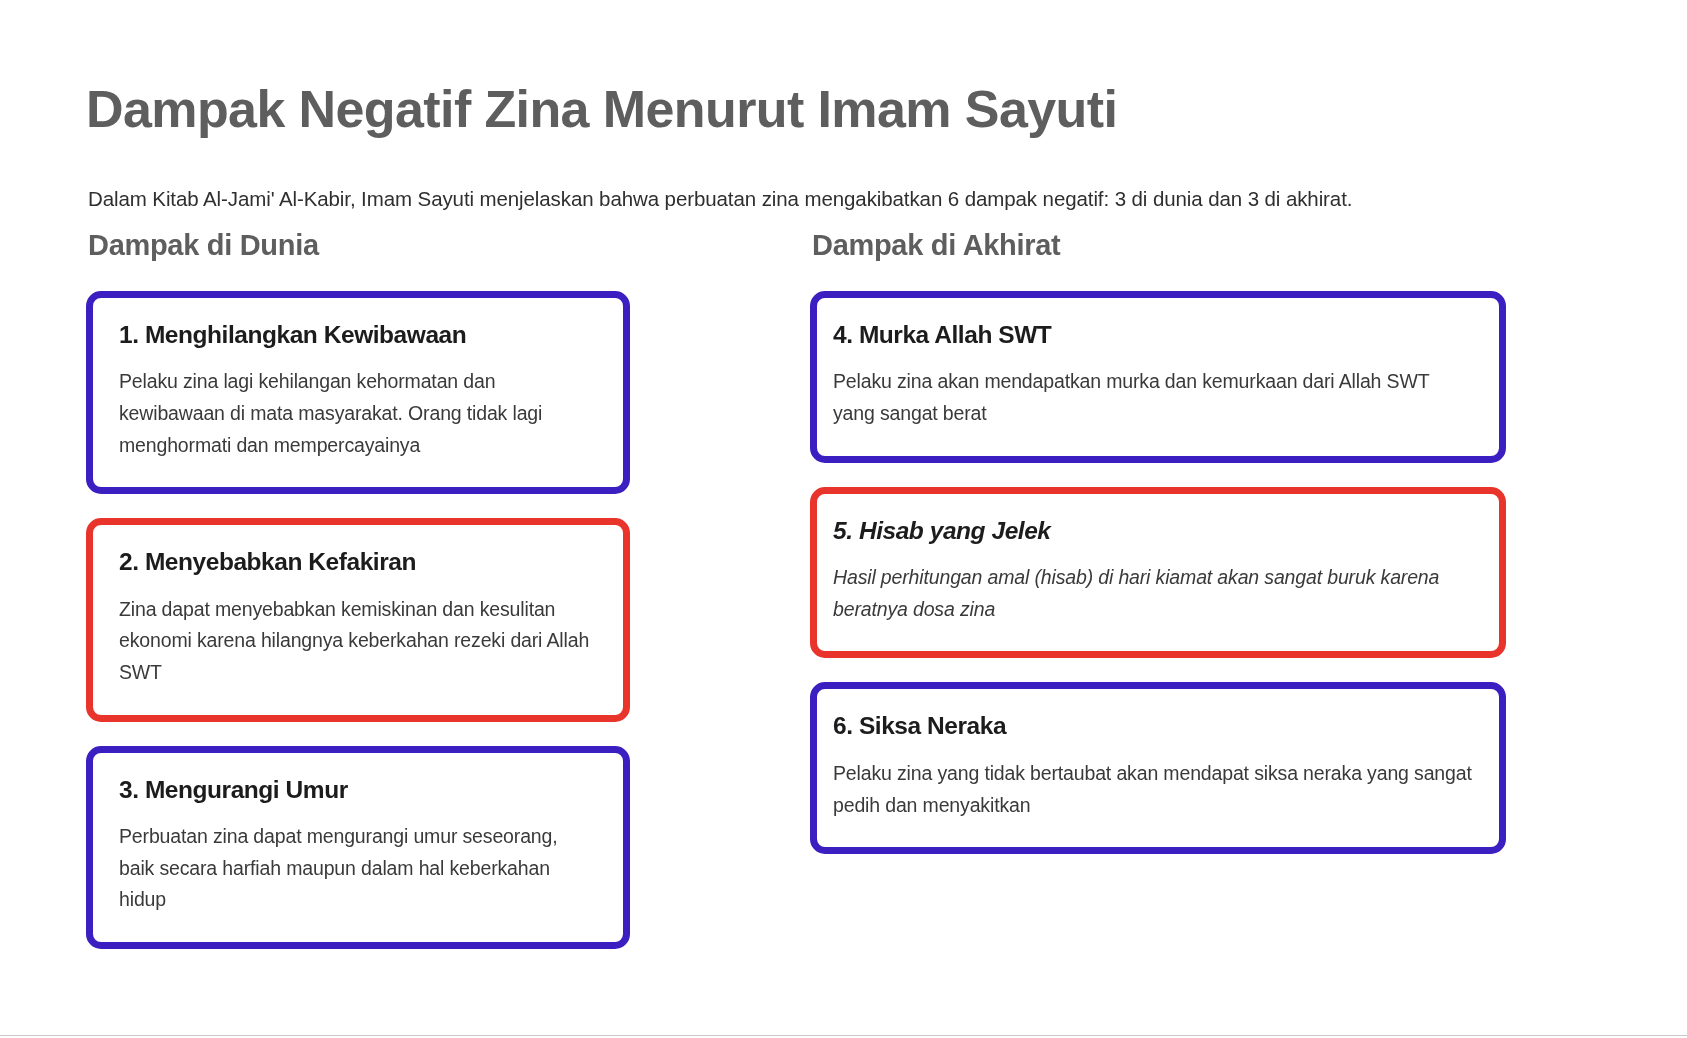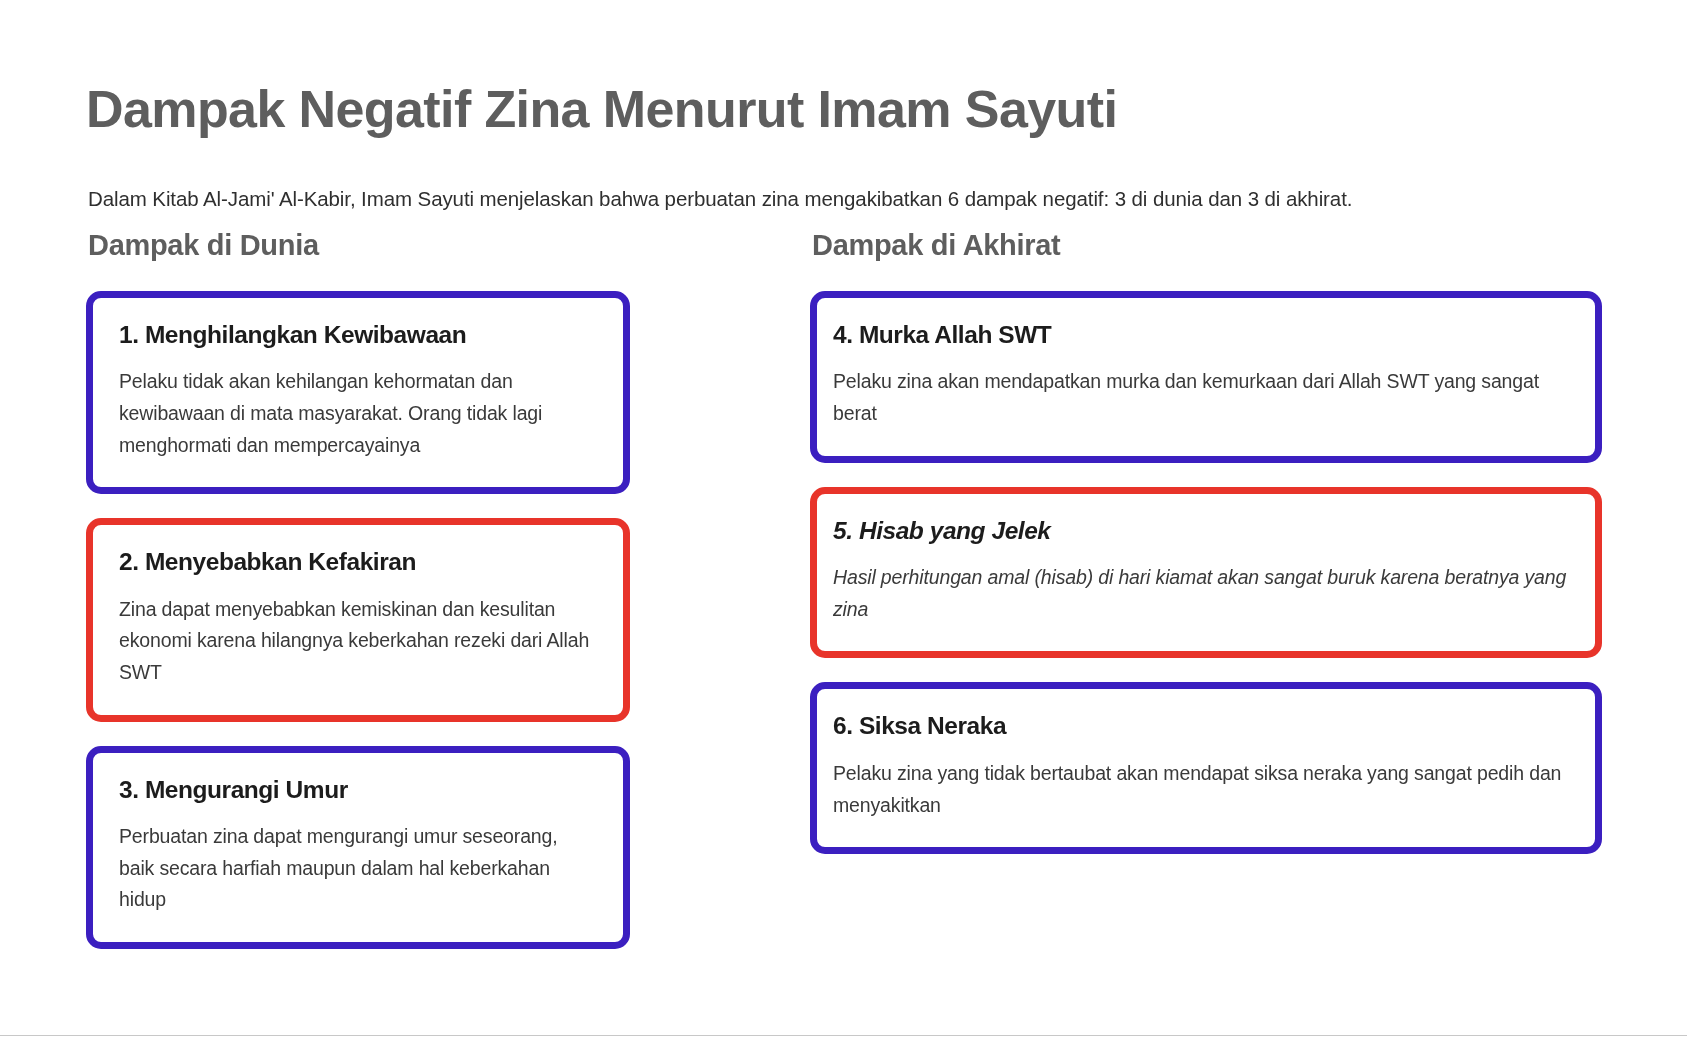--- a/index.html
+++ b/index.html
@@ -97,21 +97,21 @@
     font-size: 19.5px;
     font-weight: normal;
     color: #3a3a3a;
     line-height: 1.62;
     letter-spacing: -0.15px;
     margin: 0;
   }
 
   
   .column.left  .card { width: 544px; }
-  .column.right .card { width: 792px; padding-left: 16px; }
+  .column.right .card { width: 696px; padding-left: 16px; }
 
   .column.right .cards { margin-top: 2px; }
 
   
   .footer-rule {
     position: absolute;
     left: 0;
     right: 0;
     bottom: 2px;
     height: 1px;
@@ -126,21 +126,21 @@
   <h1 class="page-title">Dampak Negatif Zina Menurut Imam Sayuti</h1>
 
   <p class="page-subtitle">Dalam Kitab Al-Jami' Al-Kabir, Imam Sayuti menjelaskan bahwa perbuatan zina mengakibatkan 6 dampak negatif: 3 di dunia dan 3 di akhirat.</p>
 
   <div class="column left">
     <h2 class="column-title">Dampak di Dunia</h2>
     <div class="cards">
 
       <div class="card accent-indigo" style="border-color: rgb(59, 31, 192);">
         <div class="card-title">1. Menghilangkan Kewibawaan</div>
-        <div class="card-body">Pelaku tidak akan kehilangan kehormatan dan kewibawaan di mata masyarakat. Orang tidak lagi menghormati dan mempercayainya</div>
+        <div class="card-body">Pelaku zina lagi kehilangan kehormatan dan kewibawaan di mata masyarakat. Orang tidak lagi menghormati dan mempercayainya</div>
       </div>
 
       <div class="card accent-red" style="border-color: rgb(232, 52, 42);">
         <div class="card-title">2. Menyebabkan Kefakiran</div>
         <div class="card-body">Zina dapat menyebabkan kemiskinan dan kesulitan ekonomi karena hilangnya keberkahan rezeki dari Allah SWT</div>
       </div>
 
       <div class="card accent-indigo" style="border-color: rgb(59, 31, 192);">
         <div class="card-title">3. Mengurangi Umur</div>
         <div class="card-body">Perbuatan zina dapat mengurangi umur seseorang, baik secara harfiah maupun dalam hal keberkahan hidup</div>
@@ -153,21 +153,21 @@
     <h2 class="column-title">Dampak di Akhirat</h2>
     <div class="cards">
 
       <div class="card accent-indigo" style="border-color: rgb(59, 31, 192);">
         <div class="card-title">4. Murka Allah SWT</div>
         <div class="card-body">Pelaku zina akan mendapatkan murka dan kemurkaan dari Allah SWT yang sangat berat</div>
       </div>
 
       <div class="card accent-red" style="border-color: rgb(232, 52, 42); font-style: italic;">
         <div class="card-title">5. Hisab yang Jelek</div>
-        <div class="card-body">Hasil perhitungan amal (hisab) di hari kiamat akan sangat buruk karena beratnya yang zina</div>
+        <div class="card-body">Hasil perhitungan amal (hisab) di hari kiamat akan sangat buruk karena beratnya dosa zina</div>
       </div>
 
       <div class="card accent-indigo" style="border-color: rgb(59, 31, 192); margin-top: 8px;">
         <div class="card-title">6. Siksa Neraka</div>
         <div class="card-body">Pelaku zina yang tidak bertaubat akan mendapat siksa neraka yang sangat pedih dan menyakitkan</div>
       </div>
 
     </div>
   </div>
 

